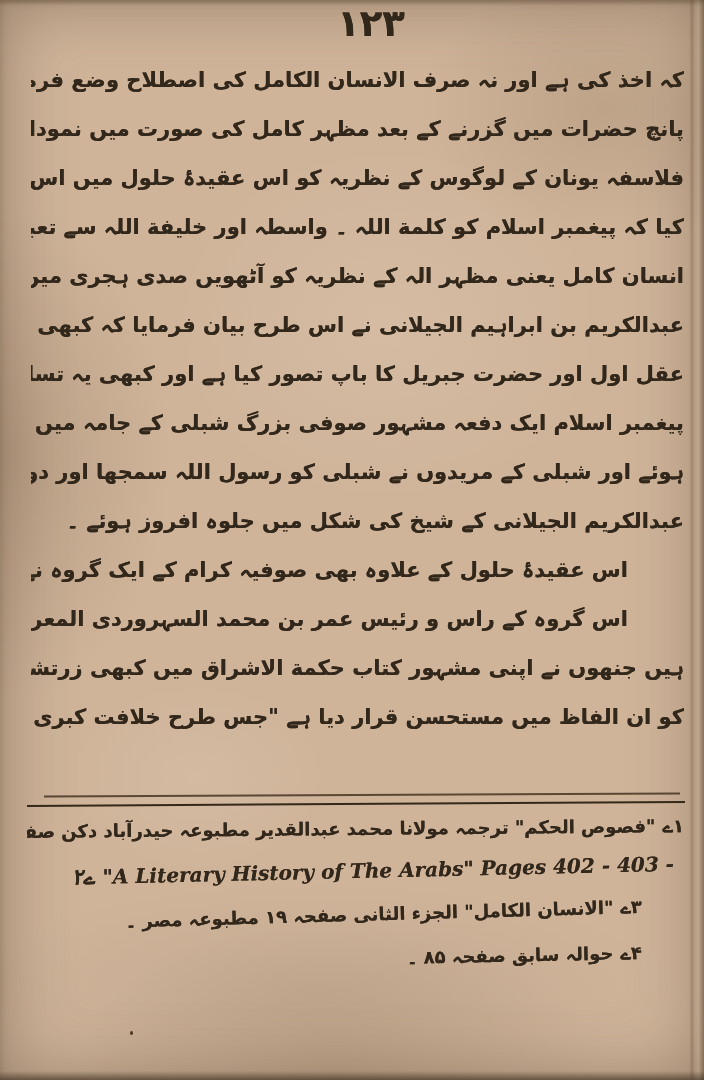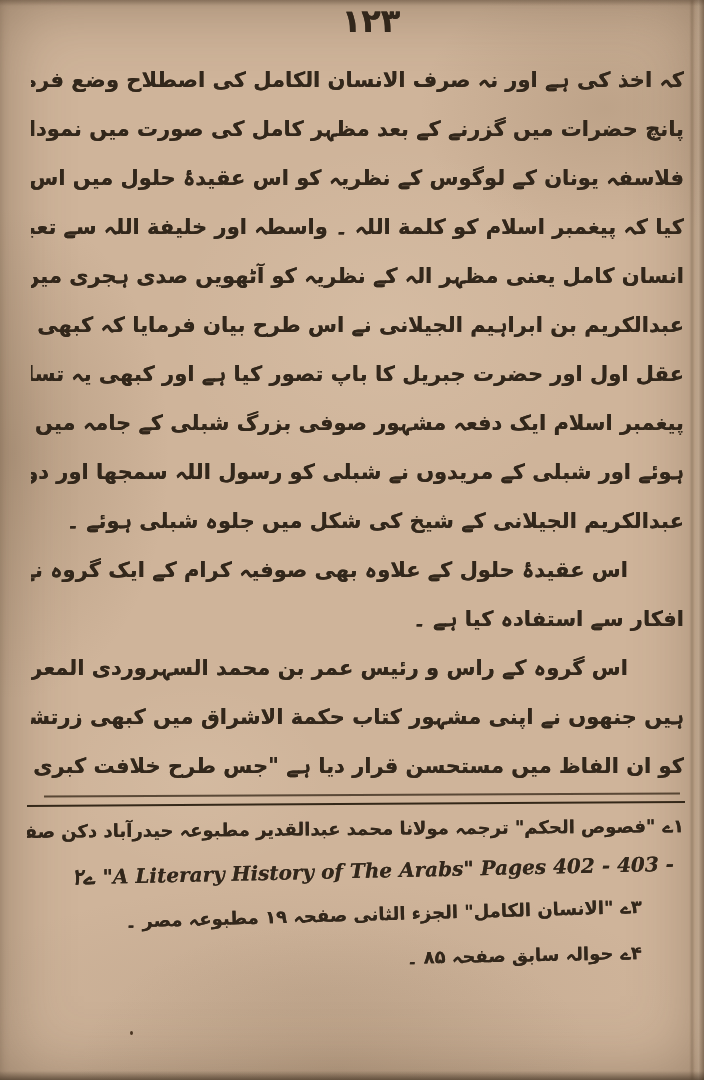--- a/index.html
+++ b/index.html
@@ -22,21 +22,21 @@
   .edge-right-light{position:absolute;top:0;bottom:0;right:0;width:10px;
     background:linear-gradient(to left, rgba(60,44,30,.28), rgba(236,220,198,.18) 55%, transparent);}
   .edge-bottom{position:absolute;left:0;right:0;bottom:0;height:9px;
     background:linear-gradient(to top, rgba(56,42,28,.55), transparent);}
   .edge-top{position:absolute;left:0;right:0;top:0;height:6px;
     background:linear-gradient(to bottom, rgba(70,52,36,.30), transparent);}
   .speck{position:absolute;left:130px;top:1031px;width:3px;height:4px;
     background:#4a3521;border-radius:50%;}
   .page-number{
     position:absolute;top:2px;left:0;right:0;text-align:center;
-    padding-left:38px;font-size:32px;font-weight:bold;
+    padding-left:38px;font-size:37px;font-weight:bold;
     text-shadow:0 0 .6px rgba(40,28,16,.85);
   }
   .body-text{position:absolute;top:56px;left:31px;right:20px;direction:rtl;}
   .line{
     height:49px;line-height:49px;font-size:21px;font-weight:bold;
     text-align:justify;text-align-last:justify;text-justify:inter-word;
     overflow:hidden;white-space:nowrap;
     text-shadow:0 0 .6px rgba(40,28,16,.8);
   }
   .line.end{text-align:right;text-align-last:right;}
@@ -70,23 +70,22 @@
   <div class="body-text">
     <div class="line">کہ اخذ کی ہے اور نہ صرف الانسان الکامل کی اصطلاح وضع فرمائی یعنی خدا</div>
     <div class="line">پانچ حضرات میں گزرنے کے بعد مظہر کامل کی صورت میں نمودار ہوتا ہے بلکہ</div>
     <div class="line">فلاسفہ یونان کے لوگوس کے نظریہ کو اس عقیدۂ حلول میں اس طرح شامل</div>
     <div class="line">کیا کہ پیغمبر اسلام کو کلمة اللہ ۔ واسطہ اور خلیفة اللہ سے تعبیر کیا ہے اور اسی</div>
     <div class="line">انسان کامل یعنی مظہر الہ کے نظریہ کو آٹھویں صدی ہجری میں ایک اور صوفی بزرگ</div>
     <div class="line">عبدالکریم بن ابراہیم الجیلانی نے اس طرح بیان فرمایا کہ کبھی پیغمبر اسلام کو</div>
     <div class="line">عقل اول اور حضرت جبریل کا باپ تصور کیا ہے اور کبھی یہ تسلیم کیا گیا کہ</div>
     <div class="line">پیغمبر اسلام ایک دفعہ مشہور صوفی بزرگ شبلی کے جامہ میں دنیا میں تشریف فرما</div>
     <div class="line">ہوئے اور شبلی کے مریدوں نے شبلی کو رسول اللہ سمجھا اور دوسری مرتبہ خود</div>
-    <div class="line end">عبدالکریم الجیلانی کے شیخ کی شکل میں جلوہ شبلی ہوئے ۔</div>
+    <div class="line end">عبدالکریم الجیلانی کے شیخ کی شکل میں جلوہ افروز ہوئے ۔</div>
     <div class="line indent">اس عقیدۂ حلول کے علاوہ بھی صوفیہ کرام کے ایک گروہ نے ایرانی</div>
-    <div class="line end">افکار سے استفادہ کیا ہے ۔</div>
     <div class="line indent">اس گروہ کے راس و رئیس عمر بن محمد السہروردی المعروف بہ شیخ المقتول</div>
     <div class="line">ہیں جنھوں نے اپنی مشہور کتاب حکمة الاشراق میں کبھی زرتشتیوں کی آتش پرستی</div>
     <div class="line">کو ان الفاظ میں مستحسن قرار دیا ہے "جس طرح خلافت کبری نفس انسانی کیلئے</div>
   </div>
 
   <div class="rule-underline"></div>
   <div class="rule-separator"></div>
 
   <div class="footnote f1">
     <span class="fn-marker">۱ے</span><span>"فصوص الحکم" ترجمہ مولانا محمد عبدالقدیر مطبوعہ حیدرآباد دکن صفحہ ۸۸ ۔</span>

